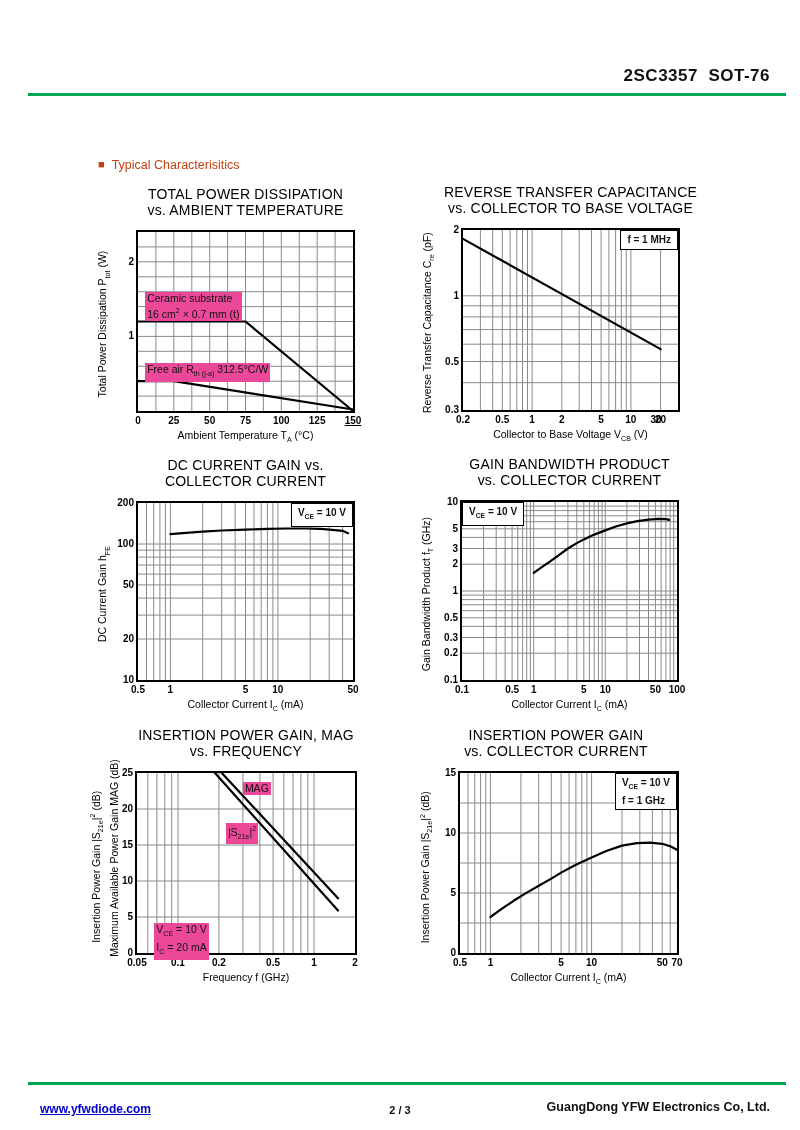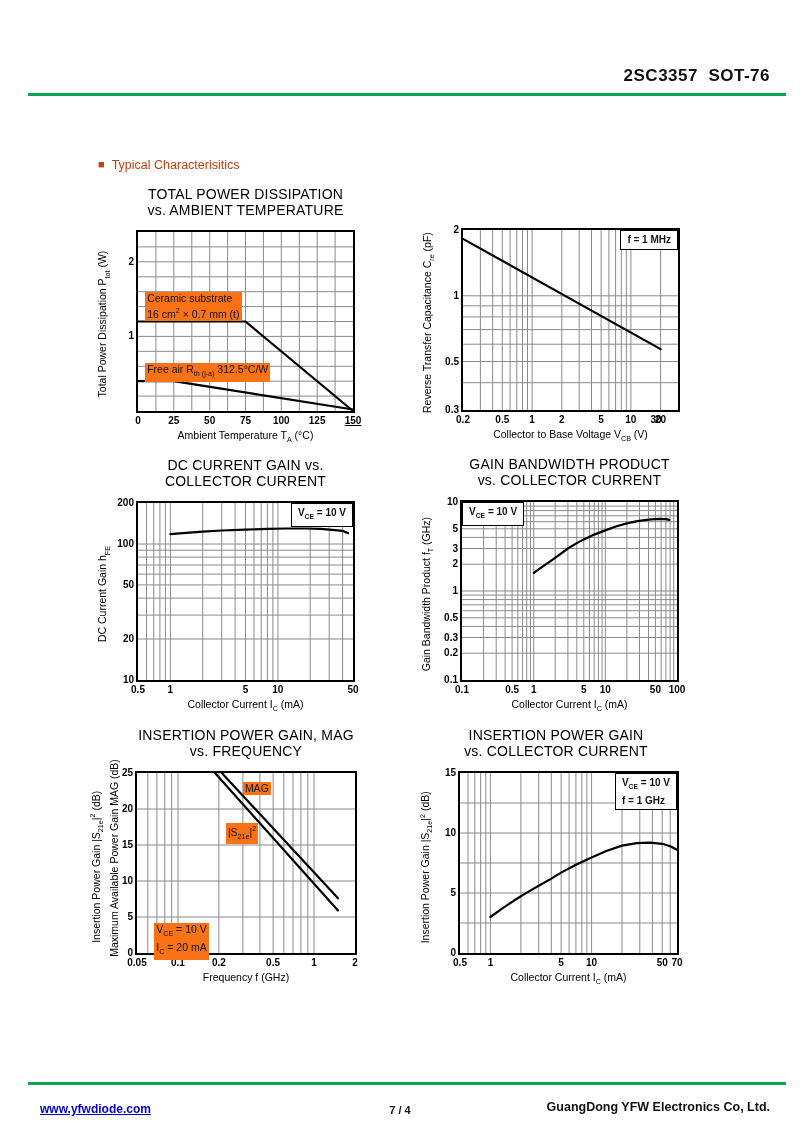--- a/index.html
+++ b/index.html
@@ -27,21 +27,21 @@
   .c-title{position:absolute;width:300px;text-align:center;font-size:14px;line-height:16px;
            white-space:pre-line;color:#000;letter-spacing:.2px}
   .axis-x{position:absolute;width:300px;text-align:center;font-size:10.5px;color:#000}
   .axis-y{position:absolute;text-align:center;font-size:10.5px;line-height:13px;color:#000;
           transform:rotate(-90deg);white-space:nowrap}
   .tick{position:absolute;font-size:10px;font-weight:bold;color:#000;line-height:12px}
   .tick.x{transform:translateX(-50%)}
   .tick.y{width:44px;text-align:right}
   .legend{position:absolute;box-sizing:border-box;border:1.5px solid #000;background:#fff;
           padding:2px 6px;font-size:10px;font-weight:bold;line-height:13.5px;white-space:nowrap}
-  .ann{position:absolute;background:#f97316;font-size:10.5px;line-height:13.5px;padding:0 2px;white-space:nowrap}
+  .ann{position:absolute;background:#ec4899;font-size:10.5px;line-height:13.5px;padding:0 2px;white-space:nowrap}
   sub{font-size:.68em} sup{font-size:.68em}
 
   
   .site-link{position:absolute;left:40px;top:1102px;font-size:12px;font-weight:bold;
              color:#0000CC;text-decoration:underline;pointer-events:auto}
   .page-no{position:absolute;left:50%;transform:translateX(-50%);top:1104px;font-size:11px;font-weight:bold;white-space:pre}
   .company{position:absolute;right:30px;top:1100px;font-size:12.5px;font-weight:bold}
 </style>
 </head>
 <body>
@@ -99,20 +99,22 @@
       <div class="tick x" style="left: 245.5px; top: 415px;">75</div>
       <div class="tick x" style="left: 281.333px; top: 415px;">100</div>
       <div class="tick x" style="left: 317.167px; top: 415px;">125</div>
       <div class="tick x" style="left: 353px; top: 415px; text-decoration: underline;">150</div>
       <div class="tick y" style="left: 90px; top: 330.417px;">1</div>
       <div class="tick y" style="left: 90px; top: 255.833px;">2</div>
       <div class="ann" style="left: 145.167px; top: 291.667px;">Ceramic substrate<br>16 cm<sup>2</sup> × 0.7 mm (t)</div>
       <div class="ann" style="left: 145.167px; top: 363.267px;">Free air  R<sub>th (j-a)</sub> 312.5°C/W</div>
     </div>
   <div class="chart-holder">
+    <div class="c-title" style="left: 420.5px; top: 184px;">REVERSE TRANSFER CAPACITANCE
+vs. COLLECTOR TO BASE VOLTAGE</div>
   <svg width="219" height="184" style="position:absolute;left:461px;top:228px">
        <g stroke="#8a8a8a" stroke-width="1">
           <line x1="19.4" y1="2" x2="19.4" y2="182"></line>
           <line x1="31.7" y1="2" x2="31.7" y2="182"></line>
           <line x1="41.3" y1="2" x2="41.3" y2="182"></line>
           <line x1="49.1" y1="2" x2="49.1" y2="182"></line>
           <line x1="55.8" y1="2" x2="55.8" y2="182"></line>
           <line x1="61.5" y1="2" x2="61.5" y2="182"></line>
           <line x1="66.5" y1="2" x2="66.5" y2="182"></line>
           <line x1="71.1" y1="2" x2="71.1" y2="182"></line>
@@ -373,16 +375,16 @@
       <div class="tick x" style="left: 677px; top: 957px;">70</div>
       <div class="tick y" style="left: 412px; top: 767px;">15</div>
       <div class="tick y" style="left: 412px; top: 827px;">10</div>
       <div class="tick y" style="left: 412px; top: 887px;">5</div>
       <div class="tick y" style="left: 412px; top: 947px;">0</div>
       <div class="legend" style="top: 773px; right: 123px;">V<sub>CE</sub> = 10 V<br>f = 1 GHz</div>
     </div>
 
   <div class="rule bottom"></div>
   <a class="site-link" href="#">www.yfwdiode.com</a>
-  <div class="page-no">7 / 4</div>
+  <div class="page-no">2 / 3</div>
   <div class="company">GuangDong YFW Electronics Co, Ltd.</div>
 
 </div>
 
 </body></html>

